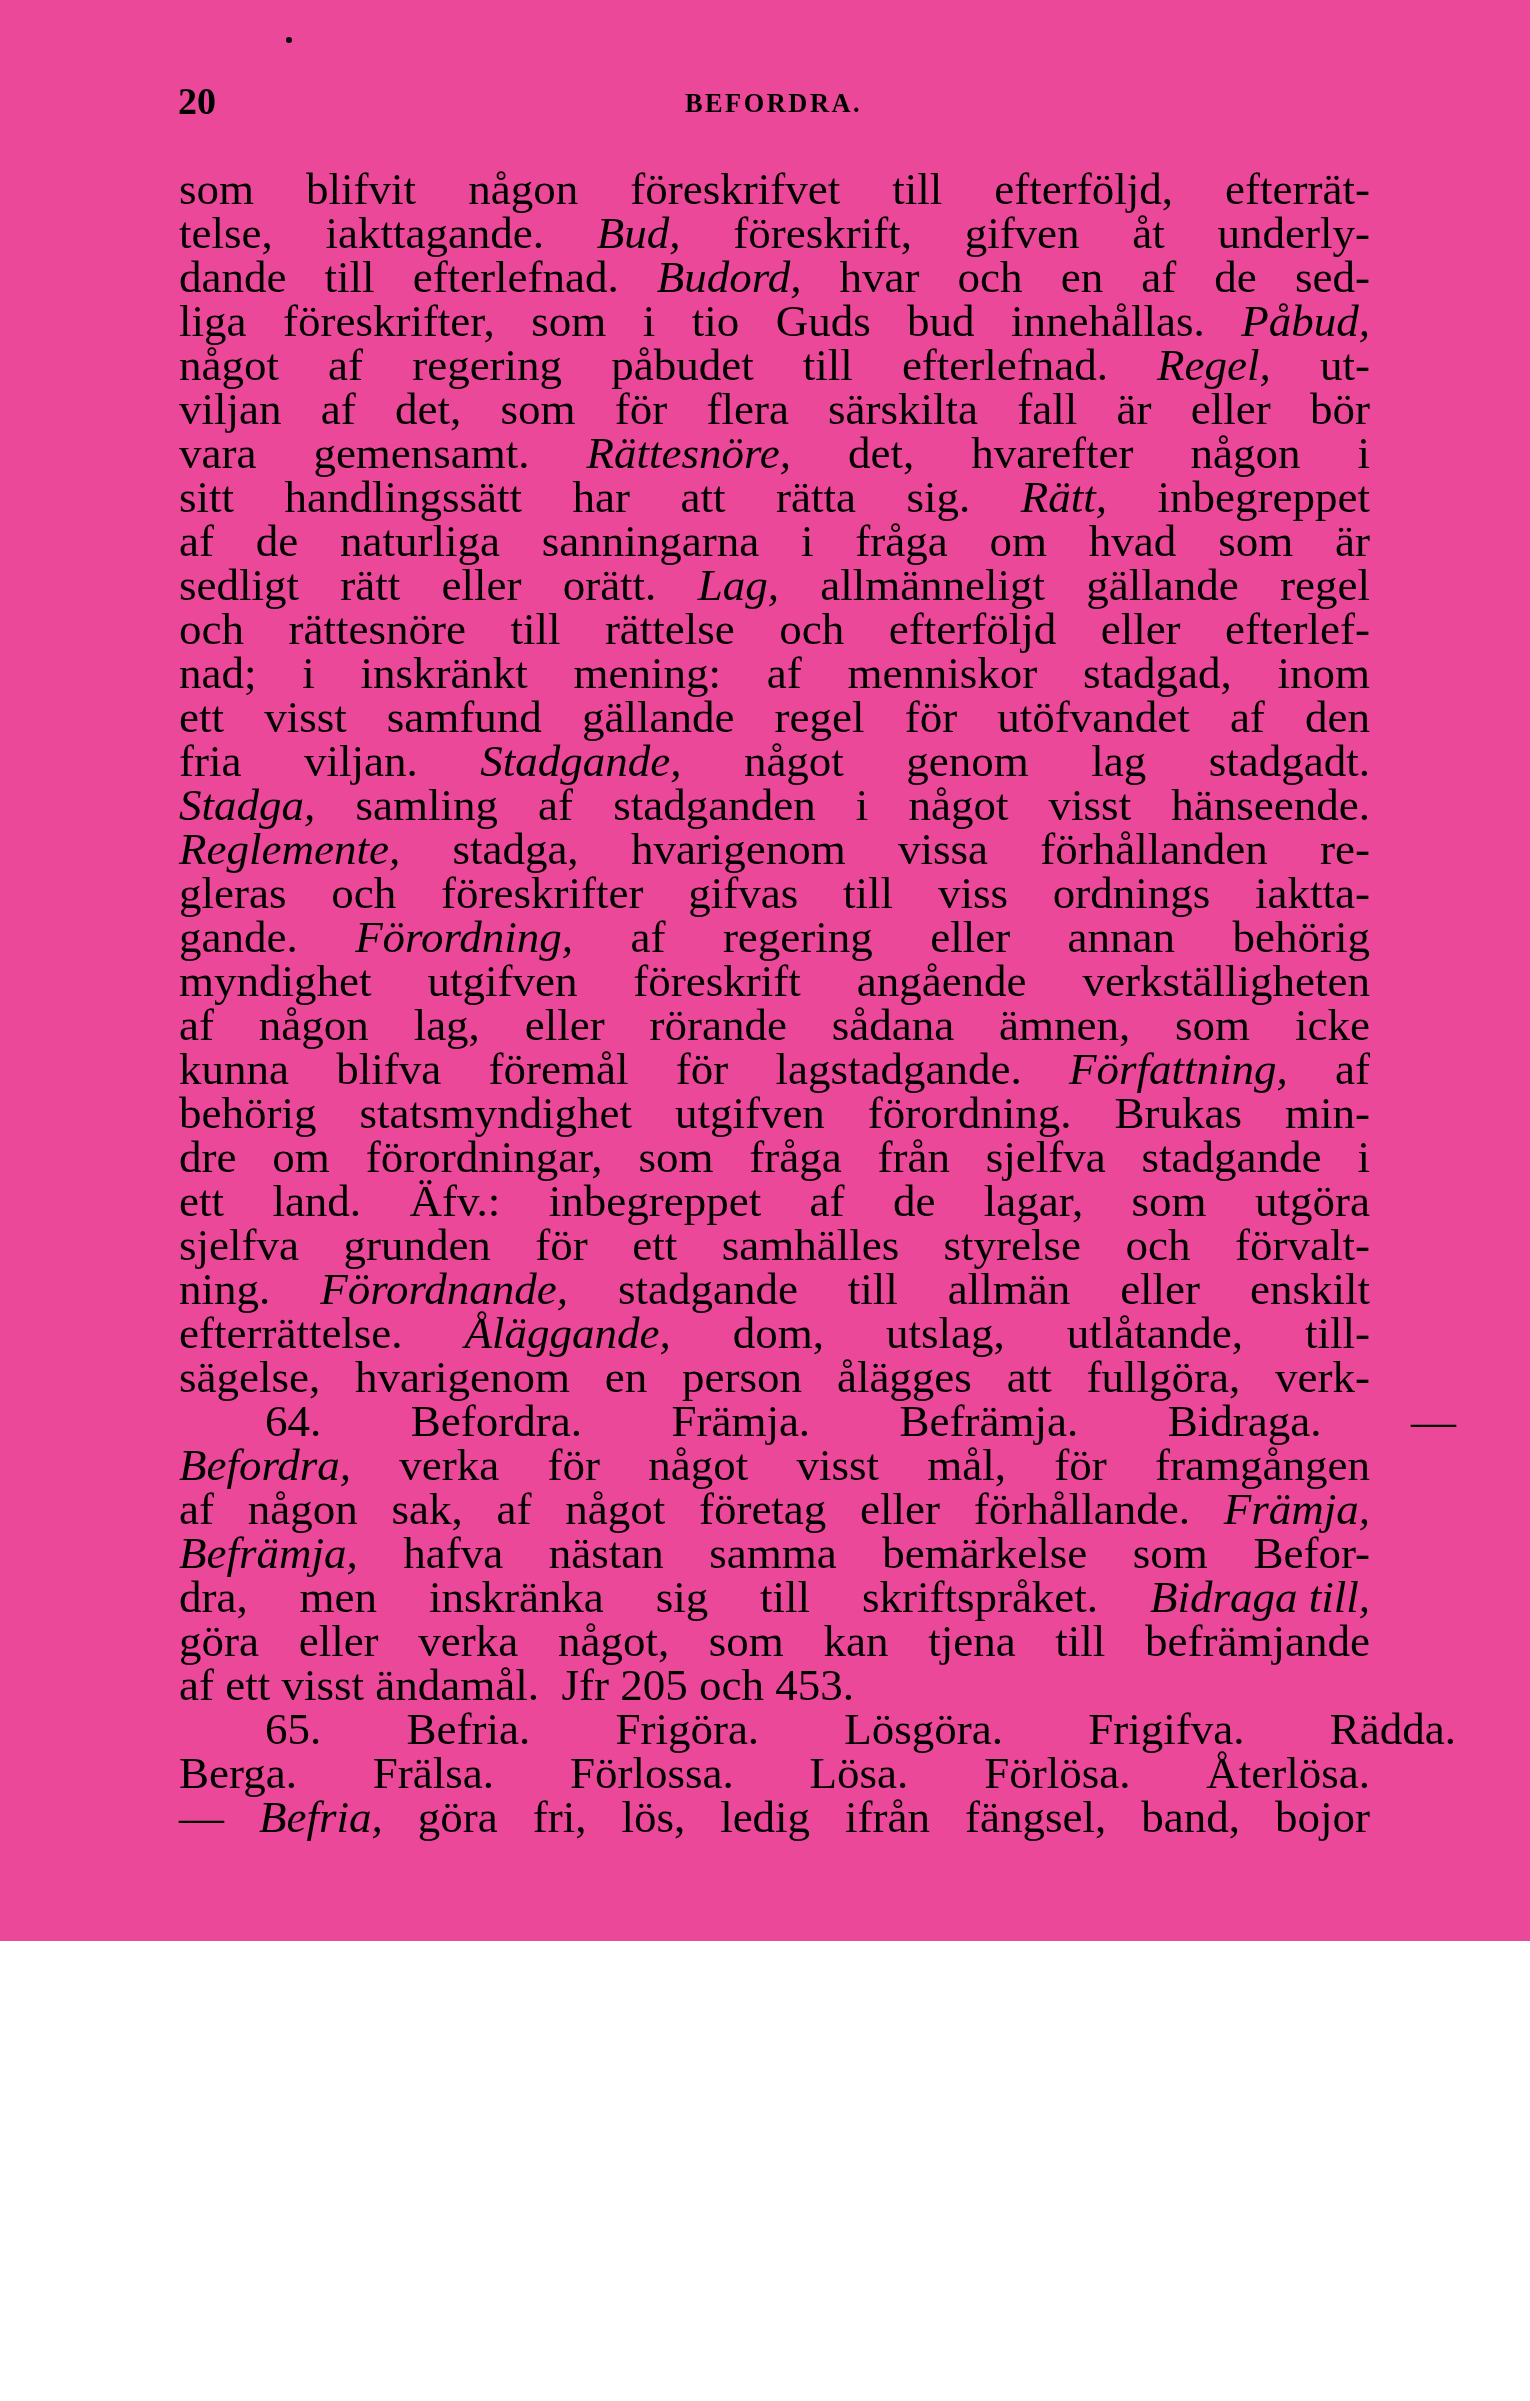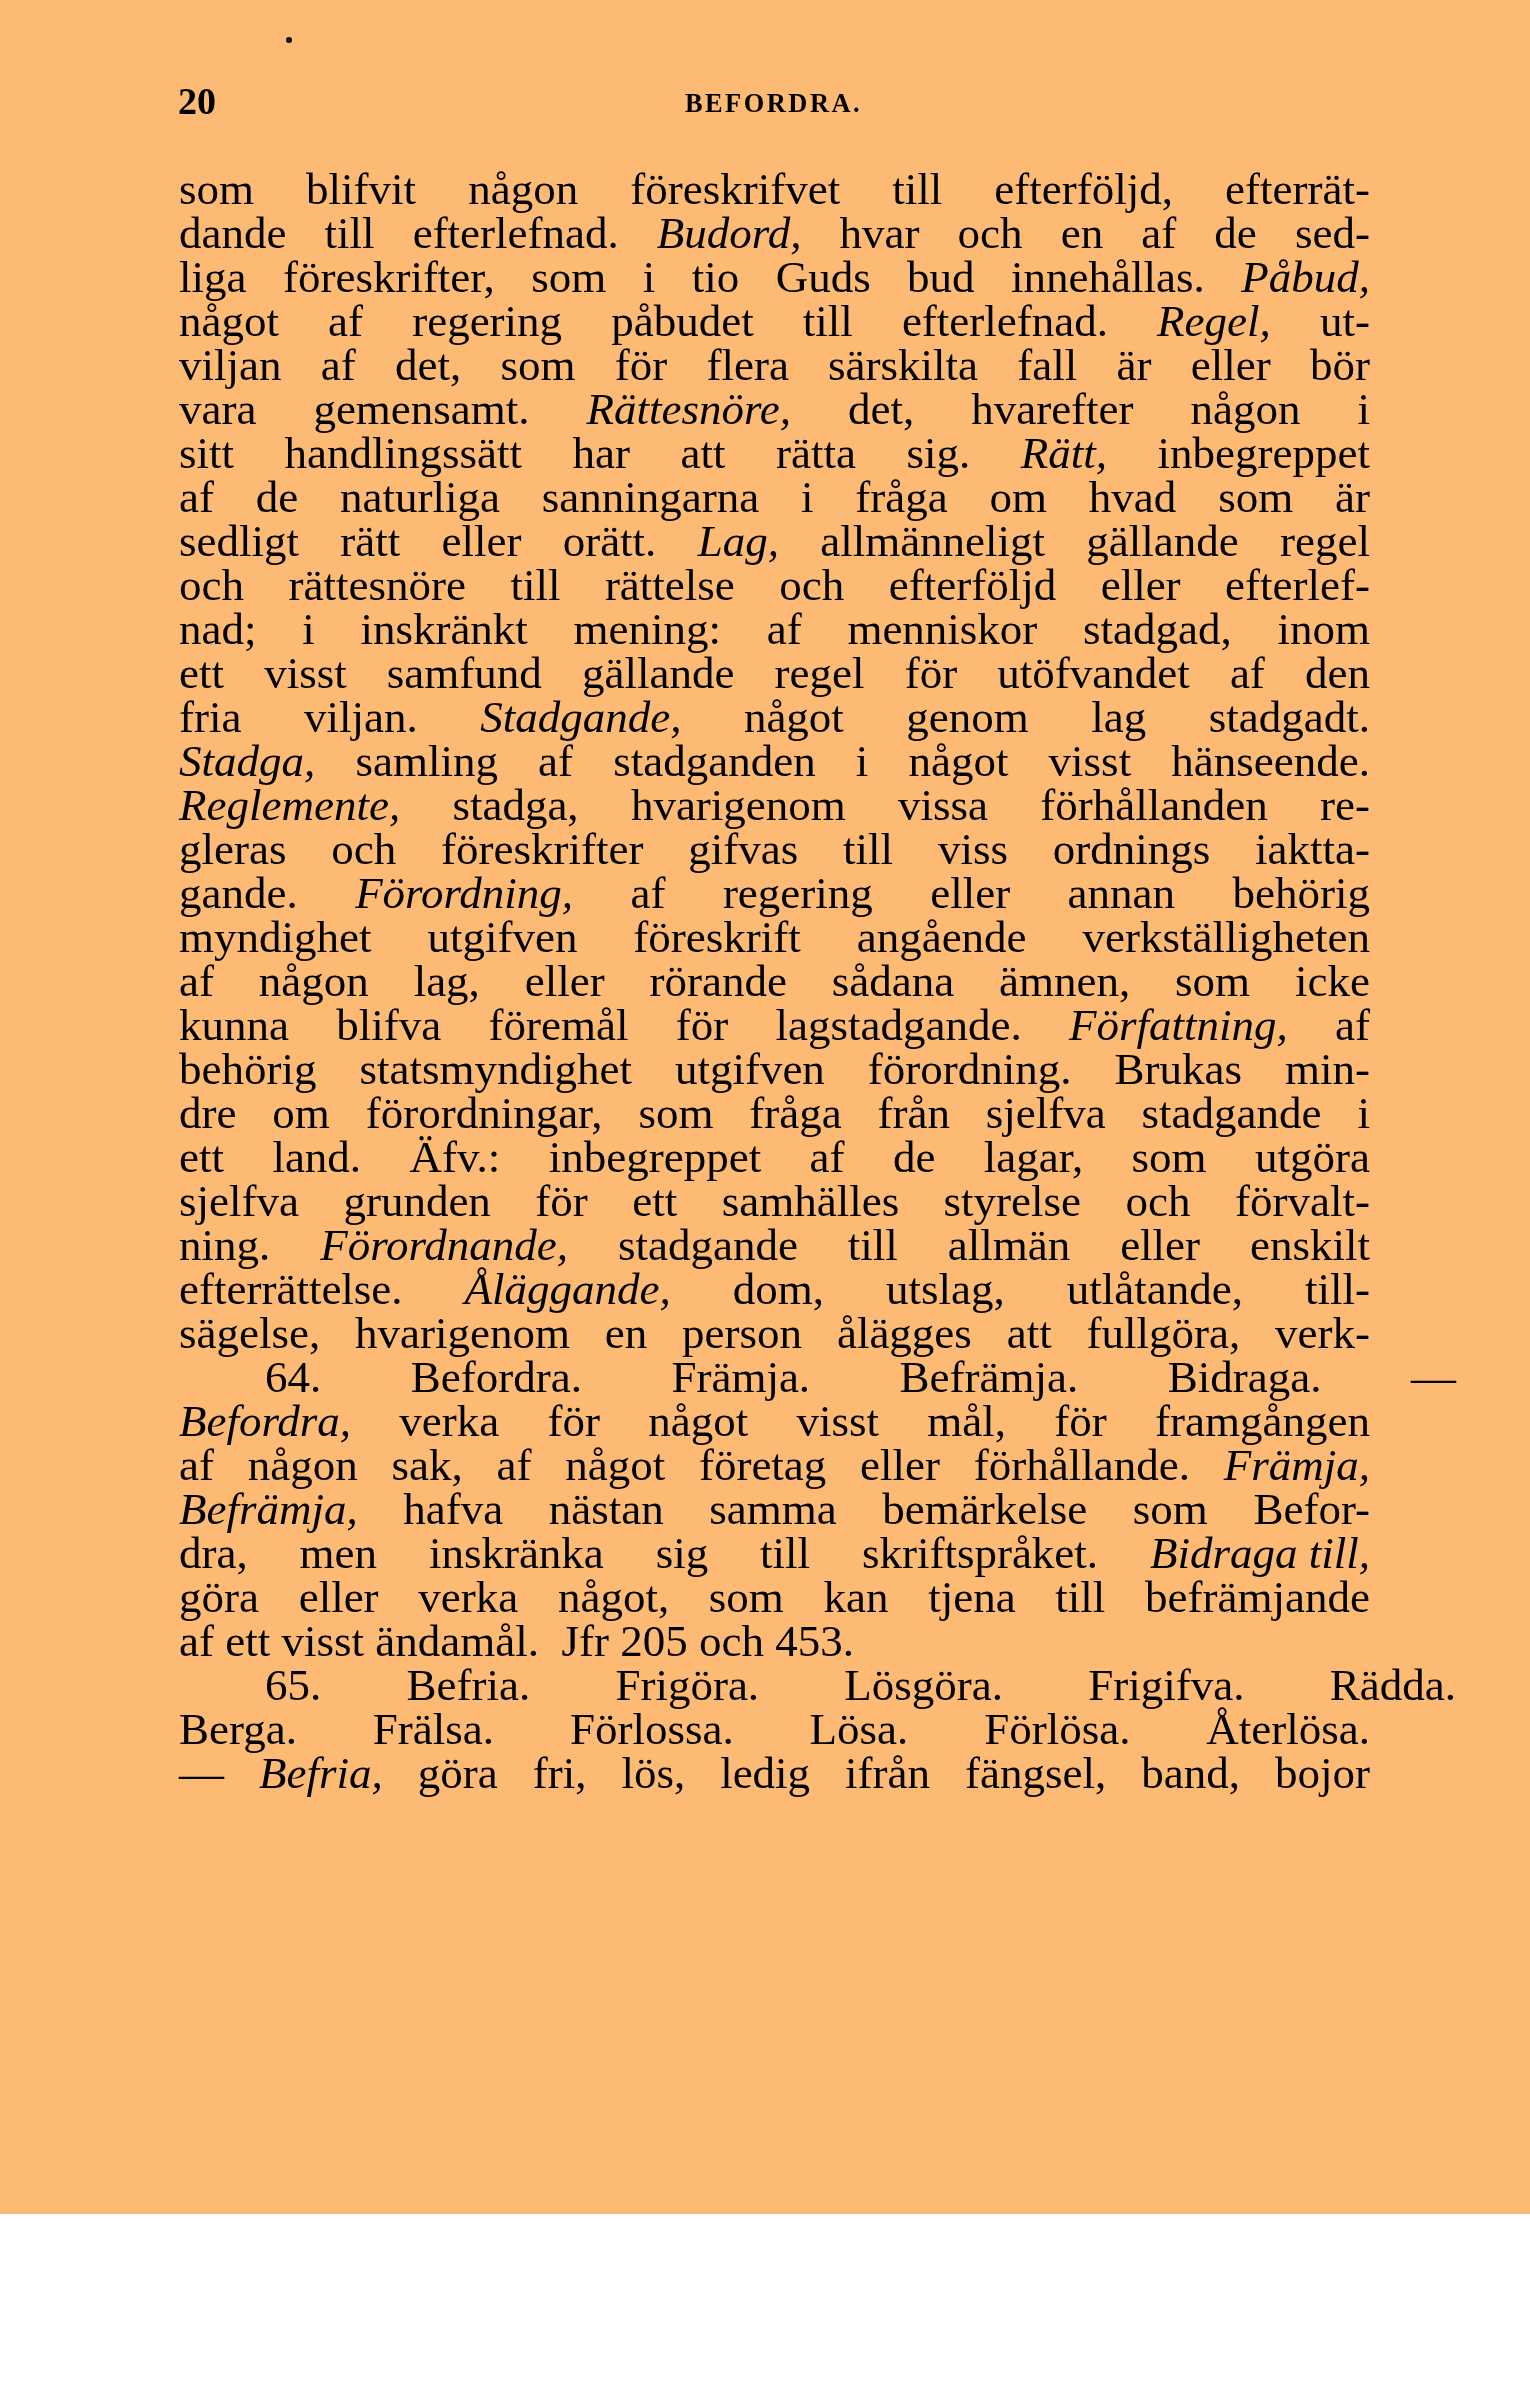--- a/index.html
+++ b/index.html
@@ -7,22 +7,22 @@
     padding: 0;
     background: #ffffff;
   }
   body {
     font-family: "Liberation Serif", "DejaVu Serif", serif;
     color: #000000;
   }
   .page {
     position: relative;
     width: 1531px;
-    height: 2214px;
-    background: #fdba74;
+    height: 1941px;
+    background: #ec4899;
     overflow: hidden;
   }
   
   .speck {
     position: absolute;
     left: 286px;
     top: 37px;
     width: 5.5px;
     height: 5.5px;
     background: #111;
@@ -91,20 +91,21 @@
 
   <div class="speck"></div>
 
   <div class="header">
     <div class="folio">20</div>
     <div class="running-head">BEFORDRA.</div>
   </div>
 
   <div class="textblock" id="textblock">
       <div class="ln just"><span>som</span><span>blifvit</span><span>någon</span><span>föreskrifvet</span><span>till</span><span>efterföljd,</span><span>efterrät-</span></div>
+      <div class="ln just"><span>telse,</span><span>iakttagande.</span><span class="it">Bud,</span><span>föreskrift,</span><span>gifven</span><span>åt</span><span>underly-</span></div>
       <div class="ln just"><span>dande</span><span>till</span><span>efterlefnad.</span><span class="it">Budord,</span><span>hvar</span><span>och</span><span>en</span><span>af</span><span>de</span><span>sed-</span></div>
       <div class="ln just"><span>liga</span><span>föreskrifter,</span><span>som</span><span>i</span><span>tio</span><span>Guds</span><span>bud</span><span>innehållas.</span><span class="it">Påbud,</span></div>
       <div class="ln just"><span>något</span><span>af</span><span>regering</span><span>påbudet</span><span>till</span><span>efterlefnad.</span><span class="it">Regel,</span><span>ut-</span></div>
       <div class="ln just"><span>viljan</span><span>af</span><span>det,</span><span>som</span><span>för</span><span>flera</span><span>särskilta</span><span>fall</span><span>är</span><span>eller</span><span>bör</span></div>
       <div class="ln just"><span>vara</span><span>gemensamt.</span><span class="it">Rättesnöre,</span><span>det,</span><span>hvarefter</span><span>någon</span><span>i</span></div>
       <div class="ln just"><span>sitt</span><span>handlingssätt</span><span>har</span><span>att</span><span>rätta</span><span>sig.</span><span class="it">Rätt,</span><span>inbegreppet</span></div>
       <div class="ln just"><span>af</span><span>de</span><span>naturliga</span><span>sanningarna</span><span>i</span><span>fråga</span><span>om</span><span>hvad</span><span>som</span><span>är</span></div>
       <div class="ln just"><span>sedligt</span><span>rätt</span><span>eller</span><span>orätt.</span><span class="it">Lag,</span><span>allmänneligt</span><span>gällande</span><span>regel</span></div>
       <div class="ln just"><span>och</span><span>rättesnöre</span><span>till</span><span>rättelse</span><span>och</span><span>efterföljd</span><span>eller</span><span>efterlef-</span></div>
       <div class="ln just"><span>nad;</span><span>i</span><span>inskränkt</span><span>mening:</span><span>af</span><span>menniskor</span><span>stadgad,</span><span>inom</span></div>

